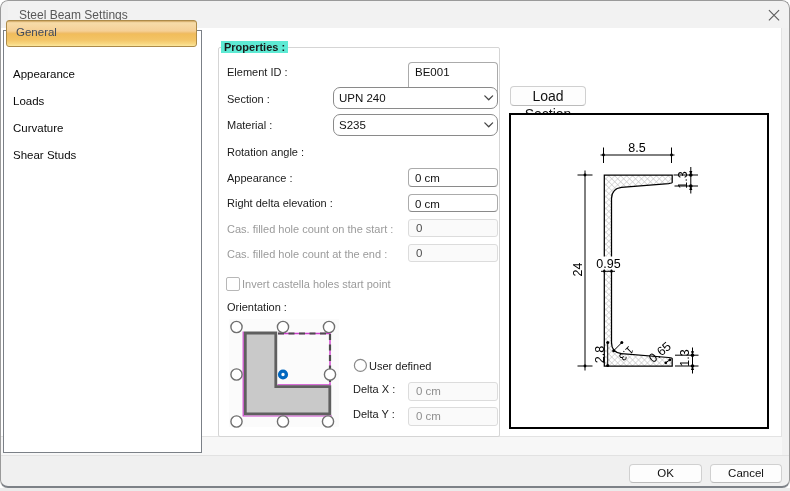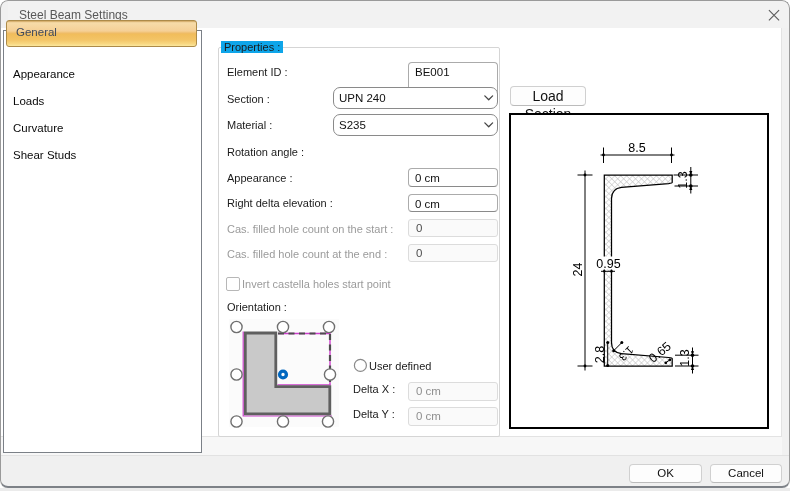--- a/index.html
+++ b/index.html
@@ -19,21 +19,21 @@
   
   #footer{left:0;top:455px;width:790px;height:36px;background:#f0f0f0;border-top:1px solid #e2e2e2;}
   
   #listbox{left:3px;top:30px;width:197px;height:421px;background:#fff;border:1px solid #7b8087;}
   .sideitem{position:absolute;left:13px;font-size:11.5px;color:#0a0a0a;}
   #sel{left:6px;top:20px;width:189px;height:25px;border:1px solid #ad8b49;border-radius:3px;
        background:linear-gradient(180deg,#cda25c 0%,#f7dca9 7%,#f5d096 40%,#efbc66 49%,#f1bd5b 53%,#f3c466 75%,#f8d67f 90%,#fbe79d 100%);}
   #sel span{position:absolute;left:9px;top:5px;font-size:11.5px;color:#3f4a5c;}
   
   #gbox{left:218px;top:47px;width:282px;height:390px;border:1px solid #d5d5d5;border-radius:2px;box-sizing:border-box;}
-  #gboxlbl{left:221px;top:41px;background:#0ea5e9;padding:0 3px;font-size:11px;color:#1b1b1b;}
+  #gboxlbl{left:221px;top:41px;background:#5eead4;padding:0 3px;font-size:11px;color:#1b1b1b;font-weight:bold;}
   .lbl{position:absolute;left:227px;font-size:11px;color:#1b1b1b;white-space:nowrap;line-height:14px;}
   .lblg{position:absolute;left:227px;font-size:11px;color:#9b9b9b;white-space:nowrap;line-height:14px;}
   
   .inp{position:absolute;left:408px;width:90px;height:36px;background:#fff;
        border:1px solid #ababab;border-bottom-color:#8a8a8a;border-radius:4px;box-sizing:border-box;
        font-size:11.5px;color:#111;line-height:18px;padding-left:6px;}
   .inpd{position:absolute;left:408px;width:90px;height:18px;background:#fafafa;
        border:1px solid #dcdcdc;border-radius:3px;box-sizing:border-box;
        font-size:11.5px;color:#8f8f8f;line-height:16px;padding-left:7px;}
   .combo{position:absolute;left:333px;width:165px;height:22px;background:#fff;

